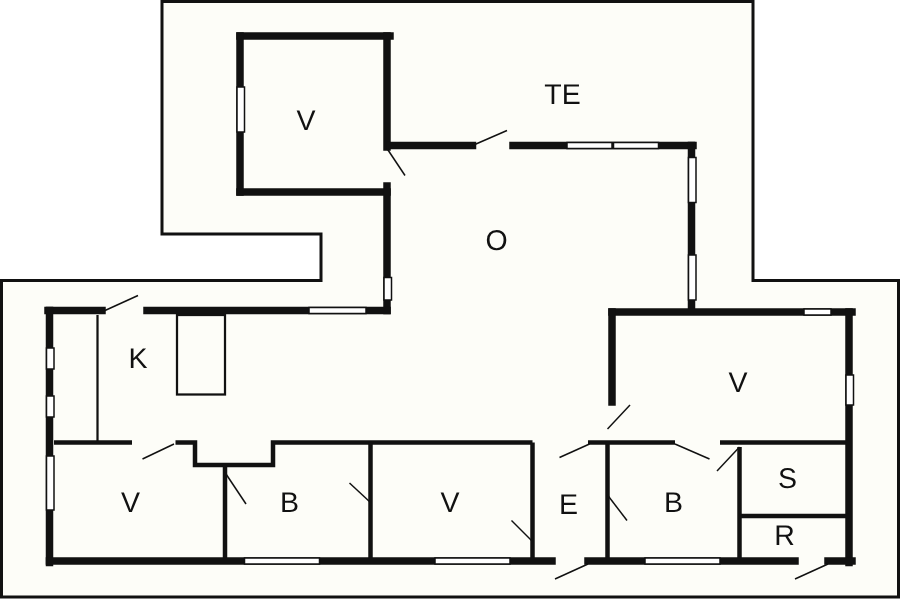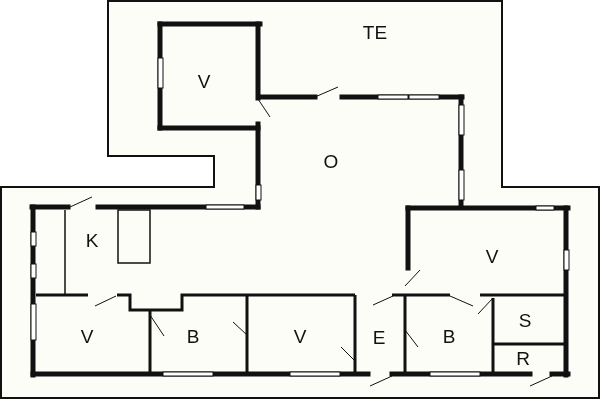--- a/index.html
+++ b/index.html
@@ -94,21 +94,21 @@
       <line x1="370" y1="386" x2="392" y2="376"></line>
       <line x1="405" y1="330" x2="418" y2="347"></line>
       <line x1="405" y1="286" x2="420" y2="270"></line>
       <line x1="450" y1="296" x2="473" y2="306"></line>
       <line x1="493" y1="298" x2="478" y2="314"></line>
       <line x1="530" y1="386" x2="552" y2="376"></line>
     </g>
   </svg>
 
   <div class="label" style="left:204px;top:81px;">V</div>
-  <div class="label" style="left:375px;top:32px;">TE</div>
+  <div class="label" style="left:375px;top:64px;">TE</div>
   <div class="label" style="left:331px;top:161px;">O</div>
   <div class="label" style="left:92px;top:240px;">K</div>
   <div class="label" style="left:492px;top:256px;">V</div>
   <div class="label" style="left:87px;top:336px;">V</div>
   <div class="label" style="left:193px;top:336px;">B</div>
   <div class="label" style="left:300px;top:336px;">V</div>
   <div class="label" style="left:379px;top:337px;">E</div>
   <div class="label" style="left:449px;top:336px;">B</div>
   <div class="label" style="left:525px;top:320px;">S</div>
   <div class="label" style="left:523px;top:358px;">R</div>

